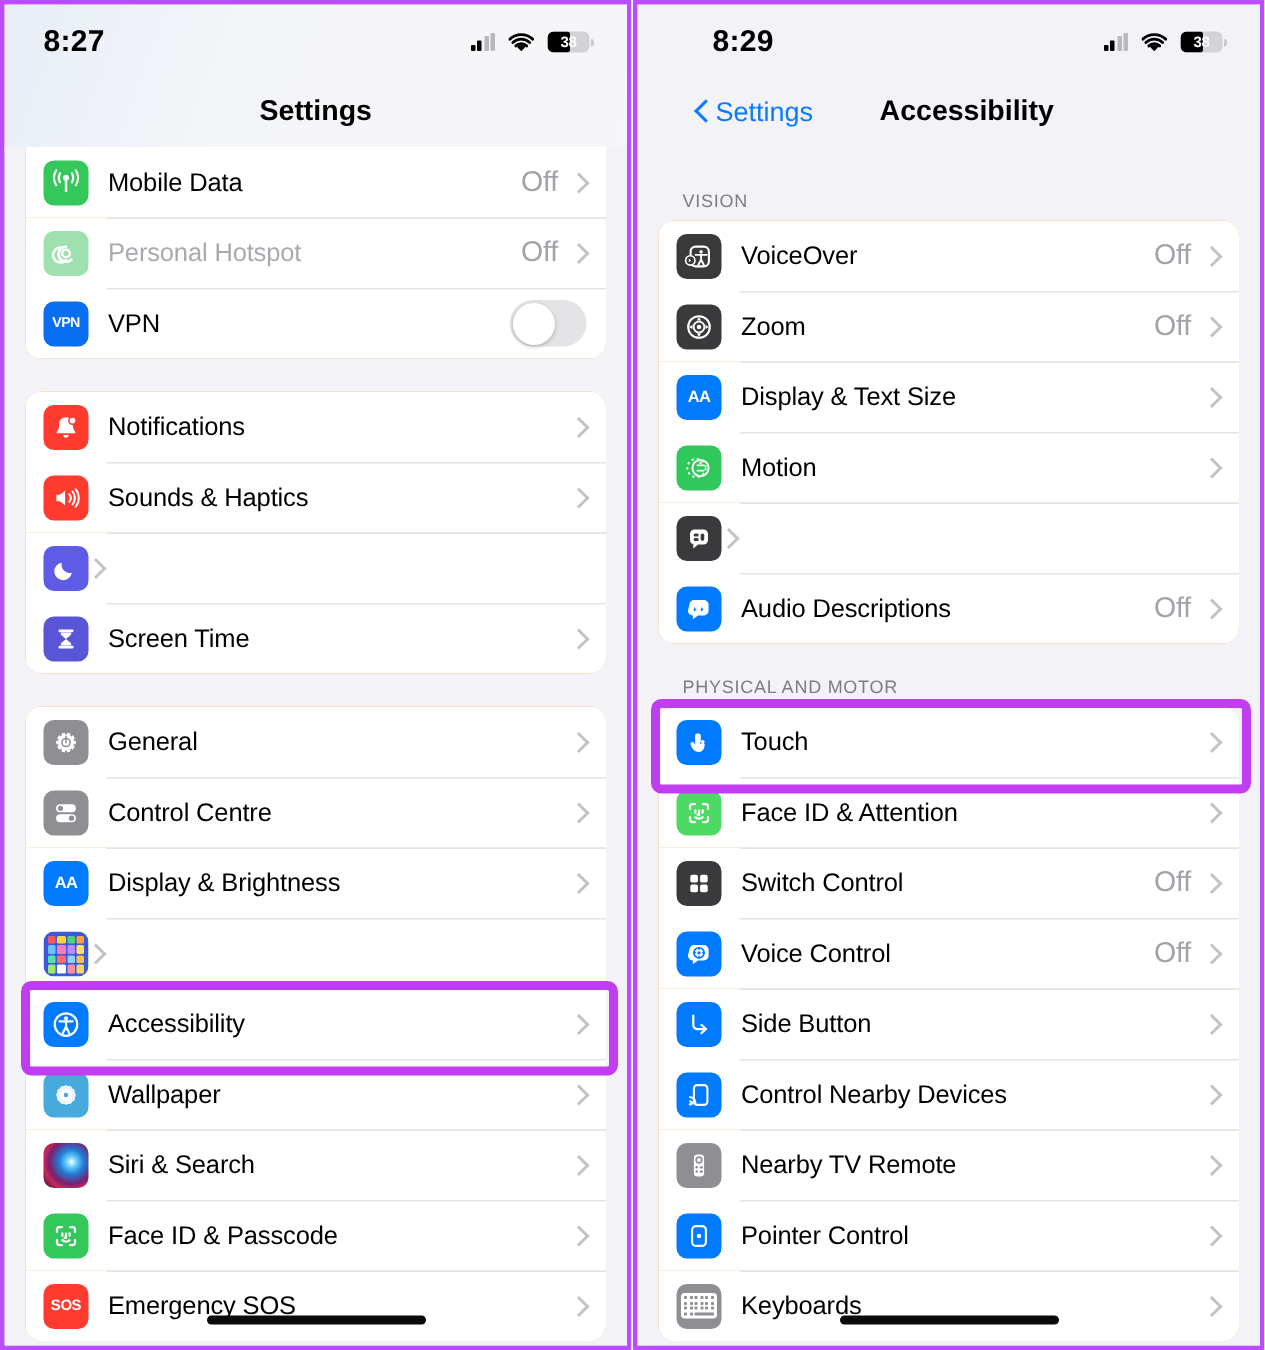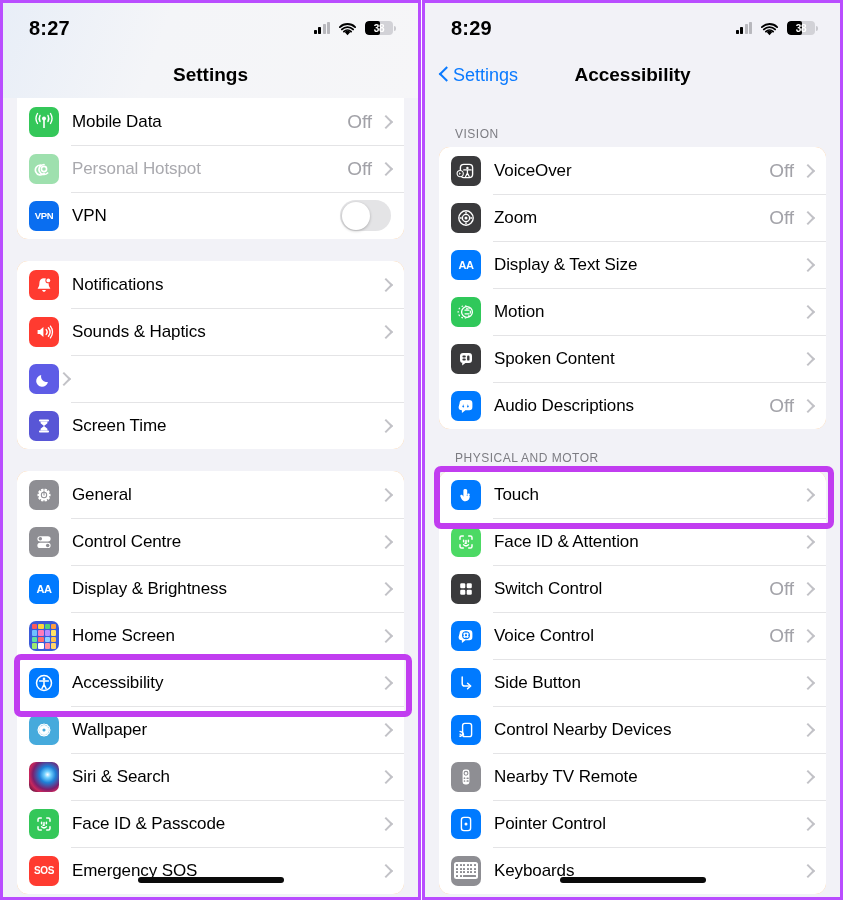--- a/index.html
+++ b/index.html
@@ -73,21 +73,21 @@
     content:''; position:absolute; left:2px; top:2px;
     width:9px; height:9px; border-left:2.6px solid #0a7aff; border-bottom:2.6px solid #0a7aff;
     transform: rotate(45deg);
   }
 
   
   .left .header-wrap {
     background: linear-gradient(110deg, #e8eef7 0%, #f4f5f8 38%, #f6f6f8 100%);
     padding-bottom: 4px;
   }
-  .right .header-wrap { background:#f2f2f7; padding-bottom:4px; }
+  .right .header-wrap { background:#f2f2f7; padding-bottom:4px;padding-left:24px; }
 
   
   .body { position:relative; background:#f2f2f7; height: calc(900px - 100px); }
 
   .group {
     background:#fdba74;
     border-radius: 11px;
     margin: 0 14px;
     overflow: hidden;
   }
@@ -359,21 +359,20 @@
                   <div style="background:#ff6b6b;border-radius:1px;"></div>
                   <div style="background:#8ed1ff;border-radius:1px;"></div>
                   <div style="background:#ffc14d;border-radius:1px;"></div>
                   <div style="background:#9fe870;border-radius:1px;"></div>
                   <div style="background:#ffffff;border-radius:1px;"></div>
                   <div style="background:#ff8fa3;border-radius:1px;"></div>
                   <div style="background:#ffd56b;border-radius:1px;"></div>
                 </div>
               </div>
             </span>
-            <div class="label">Home Screen</div>
             <div class="chev"></div>
           </div>
           <div class="row">
             <span>
               <div class="ico" style="background:#007aff;">
                 <svg width="20" height="20" viewBox="0 0 20 20">
                   <circle cx="10" cy="10" r="7.5" stroke="#fff" stroke-width="1.5" fill="none"></circle>
                   <circle cx="10" cy="5.9" r="1.35" fill="#fff"></circle>
                   <path d="M5.6 7.9h8.8" stroke="#fff" stroke-width="1.5" stroke-linecap="round"></path>
                   <path d="M10 8.2v3.3M10 11.5 7.9 15.6M10 11.5 12.1 15.6" stroke="#fff" stroke-width="1.5" fill="none" stroke-linecap="round"></path>
@@ -545,21 +544,20 @@
             <span>
               <div class="ico" style="background:#3a3a3c;">
                 <svg width="20" height="20" viewBox="0 0 20 20">
                   <path d="M4 7a3 3 0 0 1 3-3h6a3 3 0 0 1 3 3v4a3 3 0 0 1-3 3H9.4l-3.2 2.6V14H7a3 3 0 0 1-3-3z" fill="#fff"></path>
                   <rect x="6.4" y="6.6" width="3.4" height="2" rx="1" fill="#3a3a3c"></rect>
                   <rect x="6.4" y="9.6" width="3.4" height="2" rx="1" fill="#3a3a3c"></rect>
                   <rect x="11.1" y="6.6" width="2.4" height="5" rx="1.2" fill="#3a3a3c"></rect>
                 </svg>
               </div>
             </span>
-            <div class="label">Spoken Content</div>
             <div class="chev"></div>
           </div>
           <div class="row">
             <span>
               <div class="ico" style="background:#007aff;">
                 <svg width="20" height="20" viewBox="0 0 20 20">
                   <path d="M3.6 7.2a3.2 3.2 0 0 1 3.2-3.2h6.4a3.2 3.2 0 0 1 3.2 3.2v3.9a3.2 3.2 0 0 1-3.2 3.2h-3.8l-3.5 2.6v-2.6h-.1a3.2 3.2 0 0 1-3.2-3.2z" fill="#fff"></path>
                   <path d="M7.2 7.6c0 1.7.5 2.4 1.1 2.9-.6.2-1.1.9-1.1 1.9 0-1-.5-1.7-1.1-1.9.6-.5 1.1-1.2 1.1-2.9z" fill="#007aff"></path>
                   <path d="M11.9 7.6c0 1.7.5 2.4 1.1 2.9-.6.2-1.1.9-1.1 1.9 0-1-.5-1.7-1.1-1.9.6-.5 1.1-1.2 1.1-2.9z" fill="#007aff"></path>
                 </svg>

